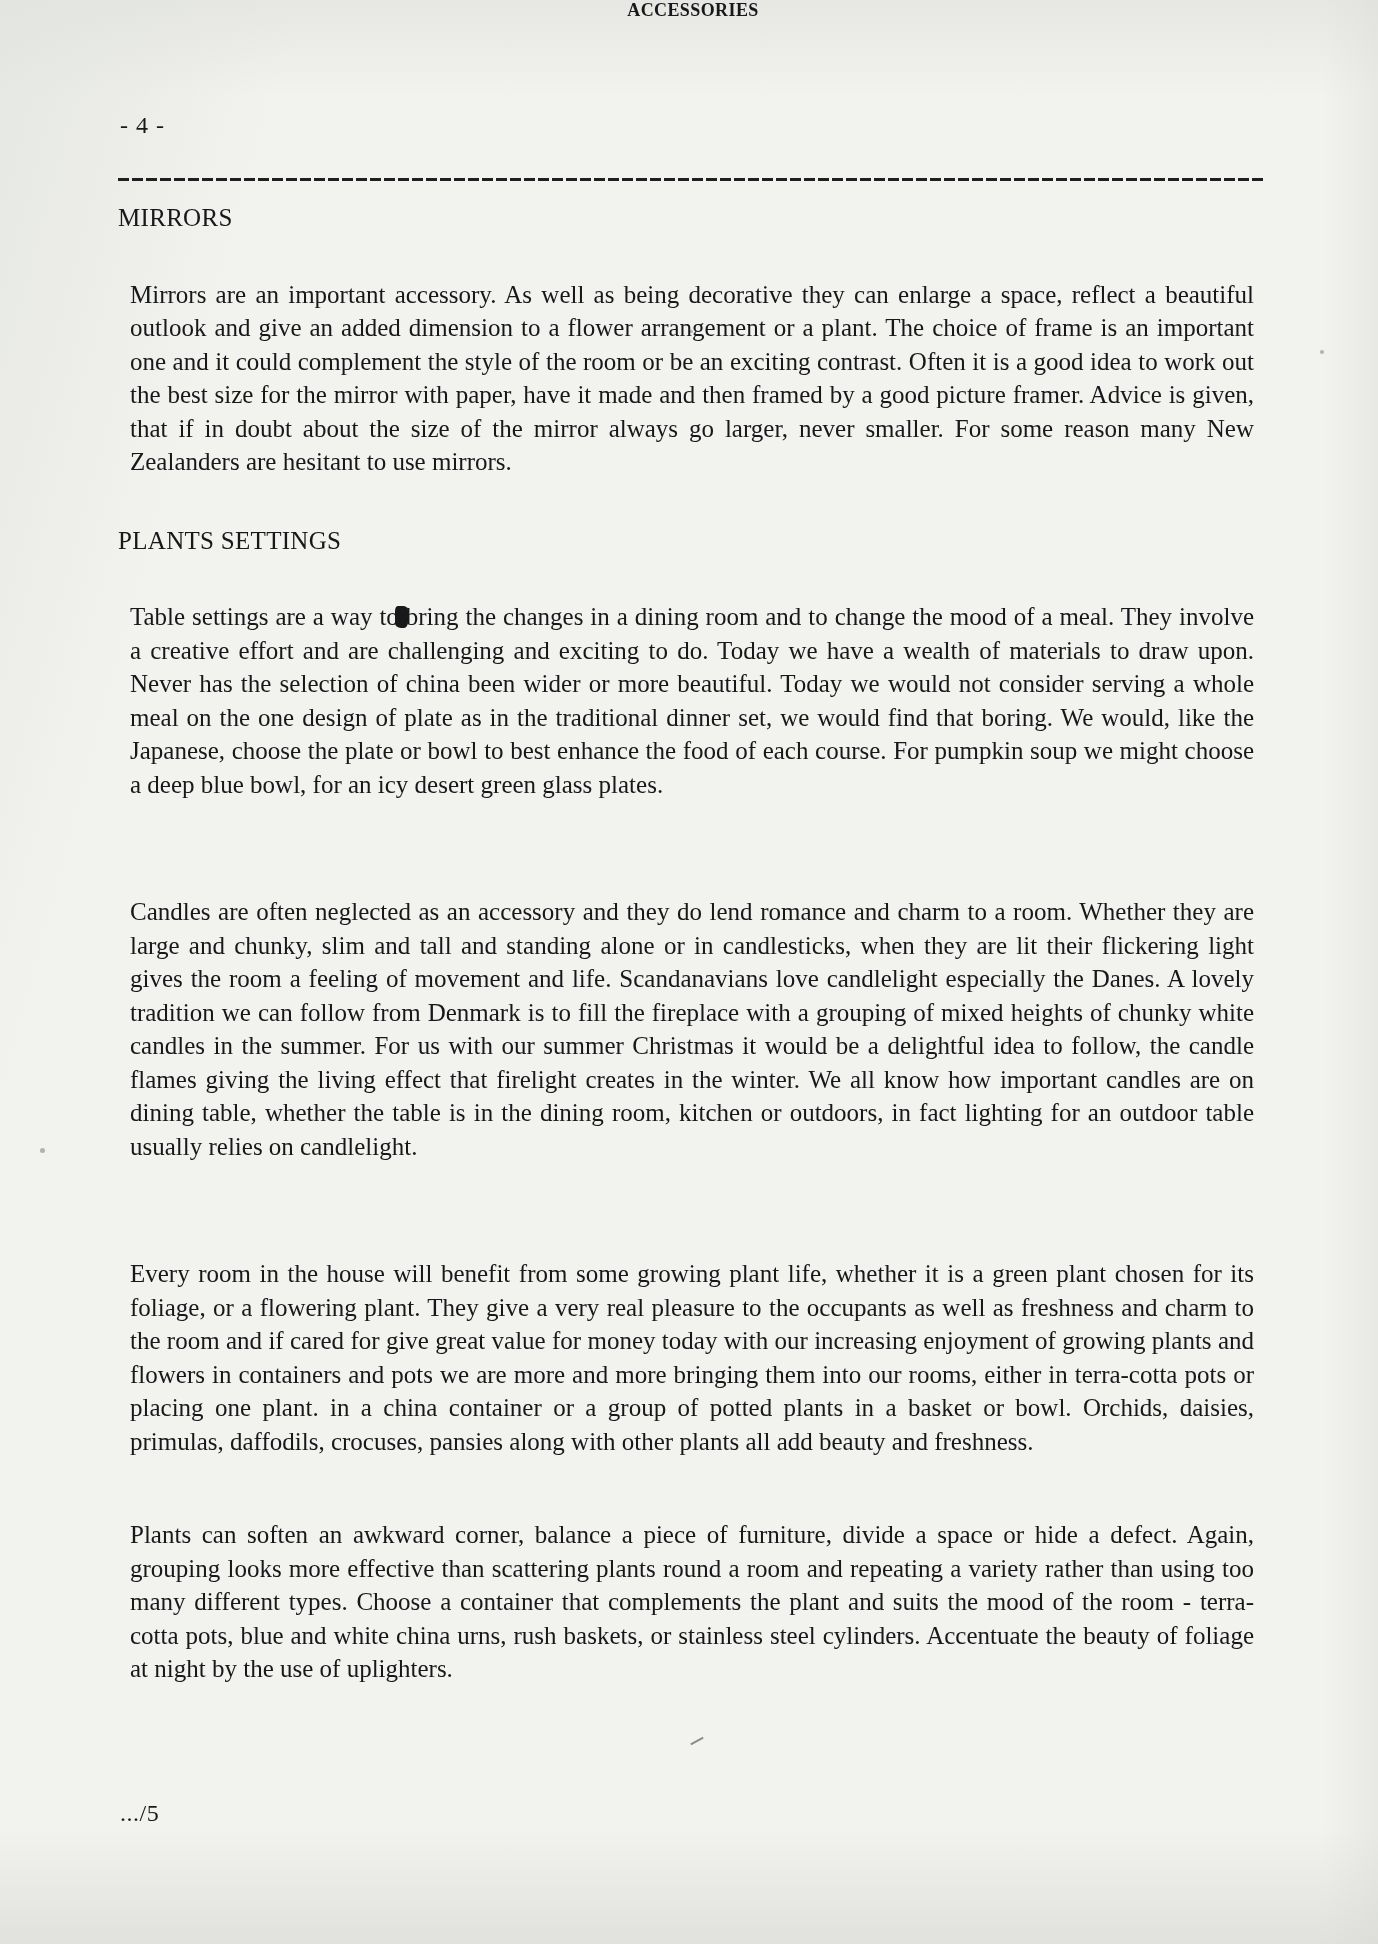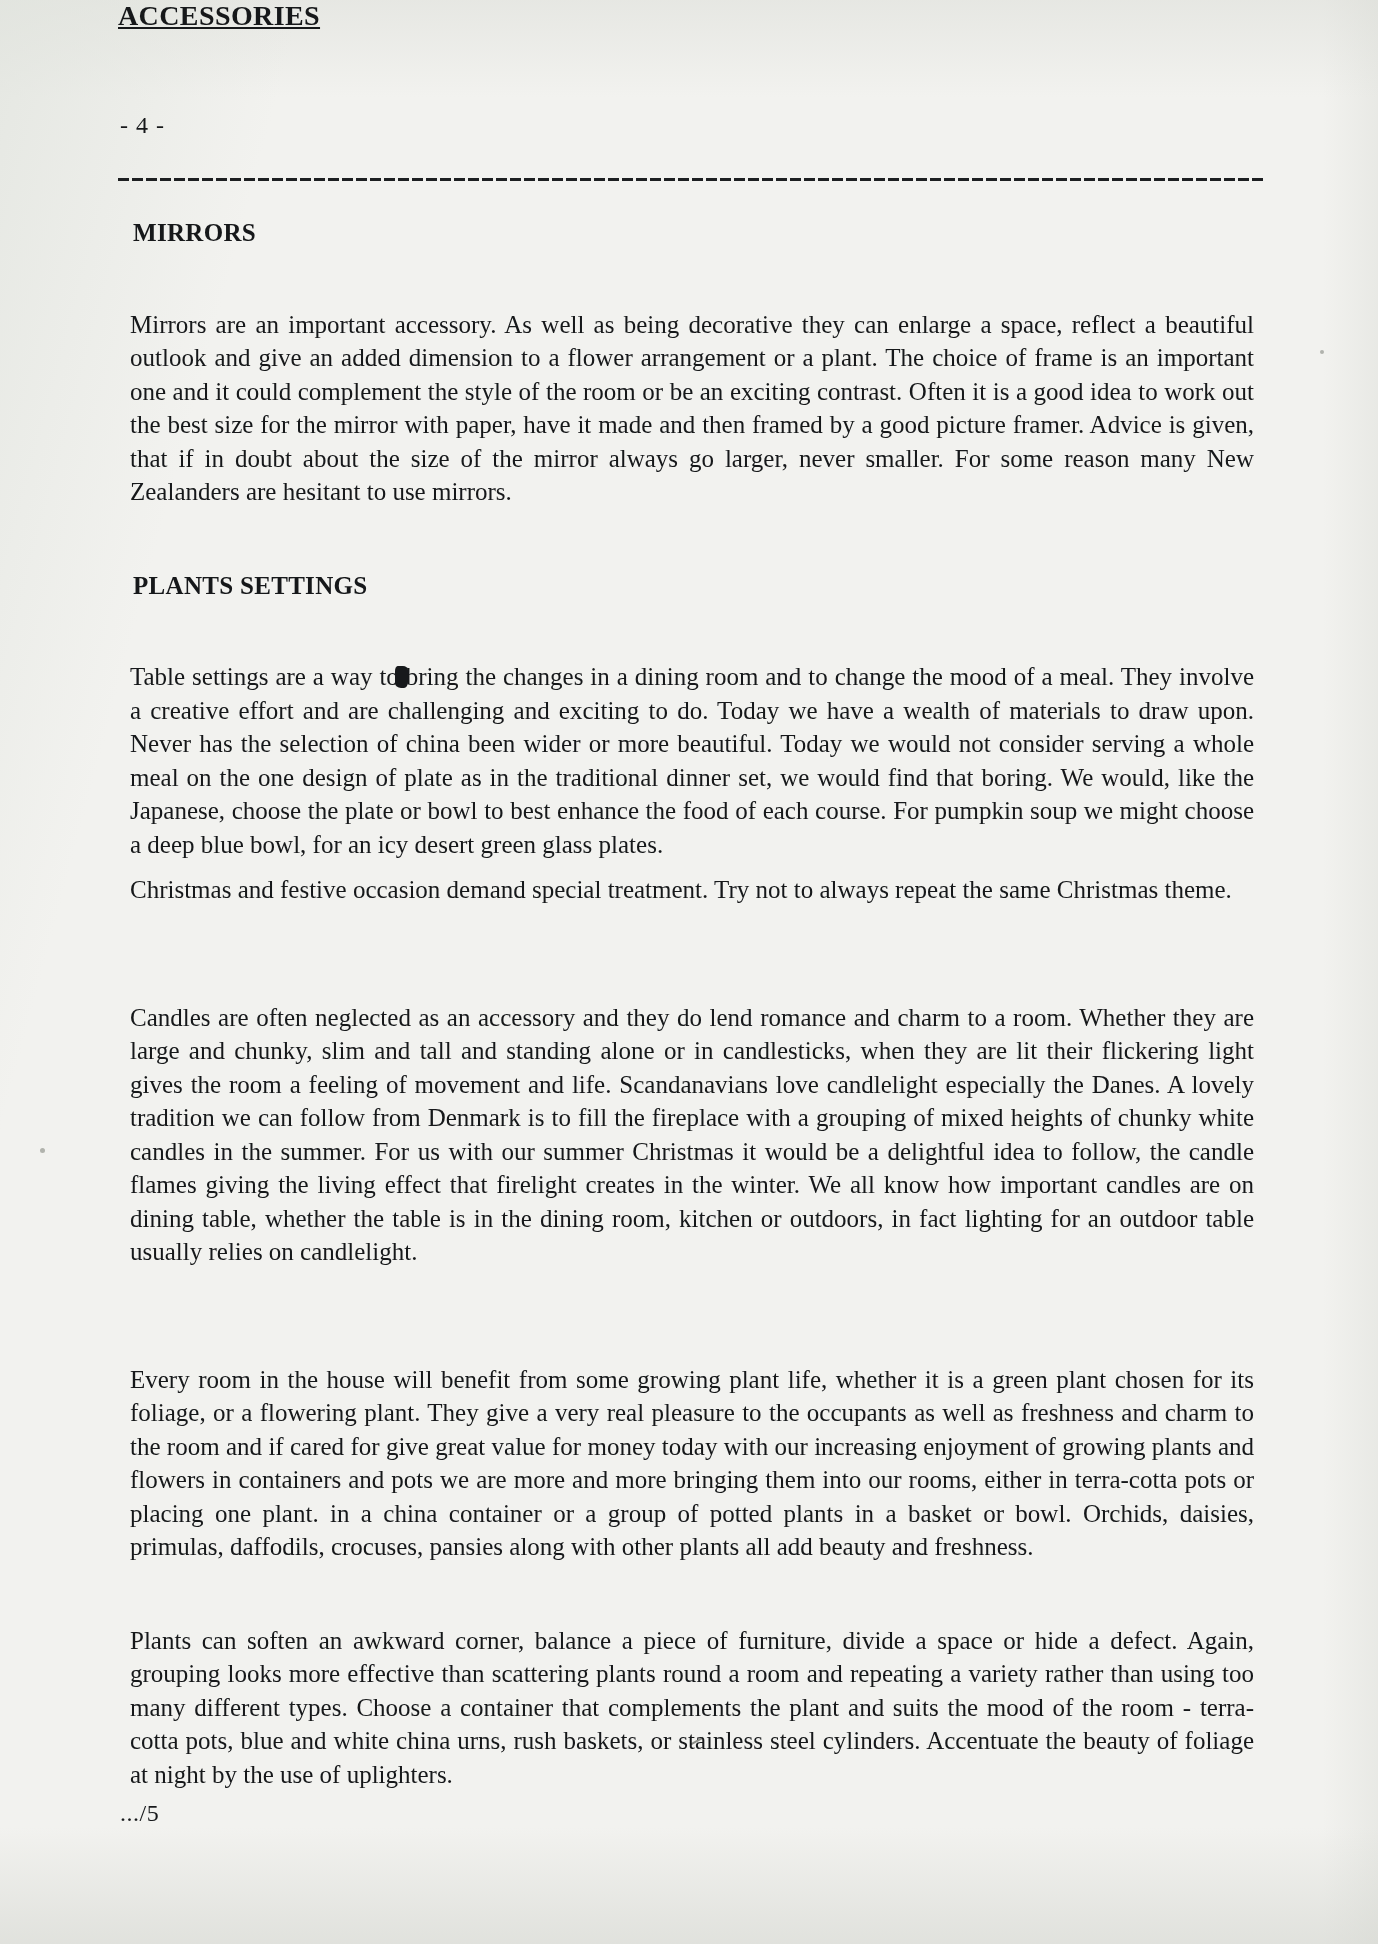--- a/index.html
+++ b/index.html
@@ -36,25 +36,25 @@
   
   .hdr {
     position: relative;
     height: 118px;
   }
   .doc-title {
     position: absolute;
     left: 0;
     top: 86px;
     width: 1150px;
+    text-align: center;
     font-weight: bold;
-    font-size: 28px;
+    font-size: 18px;
     letter-spacing: 0.4px;
     transform: translateY(-86px);
-    text-decoration: underline;
   }
   .page-num {
     position: absolute;
     left: 2px;
     top: 112px;
     font-size: 24px;
     letter-spacing: 1px;
   }
 
   
@@ -71,23 +71,23 @@
   }
 
   
   .body {
     position: absolute;
     left: 0;
     top: 204px;
     width: 1148px;
   }
   h2.section {
-    margin: 15px;
+    margin: 0;
     font-size: 25px;
-    font-weight: bold;
+    font-weight: normal;
     letter-spacing: 0.3px;
     line-height: 1.1;
   }
   p.para {
     margin: 12px;
     font-size: 25px;
     line-height: 33.5px;
     text-align: justify;
     text-justify: inter-word;
   }
@@ -156,21 +156,20 @@
     <div class="body">
 
       <h2 class="section">MIRRORS</h2>
       <div class="gap-after-head"></div>
       <p class="para">Mirrors are an important accessory. As well as being decorative they can enlarge a space, reflect a beautiful outlook and give an added dimension to a flower arrangement or a plant. The choice of frame is an important one and it could complement the style of the room or be an exciting contrast. Often it is a good idea to work out the best size for the mirror with paper, have it made and then framed by a good picture framer. Advice is given, that if in doubt about the size of the mirror always go larger, never smaller. For some reason many New Zealanders are hesitant to use mirrors.</p>
       <div class="gap-after-para"></div>
 
       <h2 class="section">PLANTS SETTINGS</h2>
       <div class="gap-after-head"></div>
       <p class="para">Table settings are a way to <span class="blot"><span></span></span>bring the changes in a dining room and to change the mood of a meal.  They involve a creative effort and are challenging and exciting to do.  Today we have a wealth of materials to draw upon.  Never has the selection of china been wider or more beautiful.  Today we would not consider serving a whole meal on the one design of plate as in the traditional dinner set, we would find that boring.  We would, like the Japanese, choose the plate or bowl to best enhance the food of each course.  For pumpkin soup we might choose a deep blue bowl, for an icy desert green glass plates.</p>
-      <p class="para noj">Christmas and festive occasion demand special treatment.  Try not to always repeat the same Christmas theme.</p>
       <div class="gap-after-para"></div>
 
       <div class="gap-after-head"></div>
       <p class="para">Candles are often neglected as an accessory and they do lend romance and charm to a room. Whether they are large and chunky, slim and tall and standing alone or in candlesticks, when they are lit their flickering light gives the room a feeling of movement and life. Scandanavians love candlelight especially the Danes. A lovely tradition we can follow from Denmark is to fill the fireplace with a grouping of mixed heights of chunky white candles in the summer. For us with our summer Christmas it would be a delightful idea to follow, the candle flames giving the living effect that firelight creates in the winter. We all know how important candles are on dining table, whether the table is in the dining room, kitchen or outdoors, in fact lighting for an outdoor table usually relies on candlelight.</p>
       <div class="gap-after-para"></div>
 
       <div class="gap-after-head"></div>
       <p class="para">Every room in the house will benefit from some growing plant life, whether it is a green plant chosen for its foliage, or a flowering plant.  They give a very real pleasure to the occupants as well as freshness and charm to the room and if cared for give great value for money today with our increasing enjoyment of growing plants and flowers in containers and pots we are more and more bringing them into our rooms, either in terra-cotta pots or placing one plant. in a china container or a group of potted plants in a basket or bowl.   Orchids, daisies, primulas, daffodils, crocuses, pansies along with other plants all add beauty and freshness.</p>
       <div class="gap-after-para"></div>
       <p class="para">Plants can soften an awkward corner, balance a piece of furniture, divide a space or hide a defect.  Again, grouping looks more effective than scattering plants round a room and repeating a variety rather than using too many different types.  Choose a container that complements the plant and suits the mood of the room - terra-cotta pots, blue and white china urns, rush baskets, or stainless steel cylinders.  Accentuate the beauty of foliage at night by the use of uplighters.</p>

